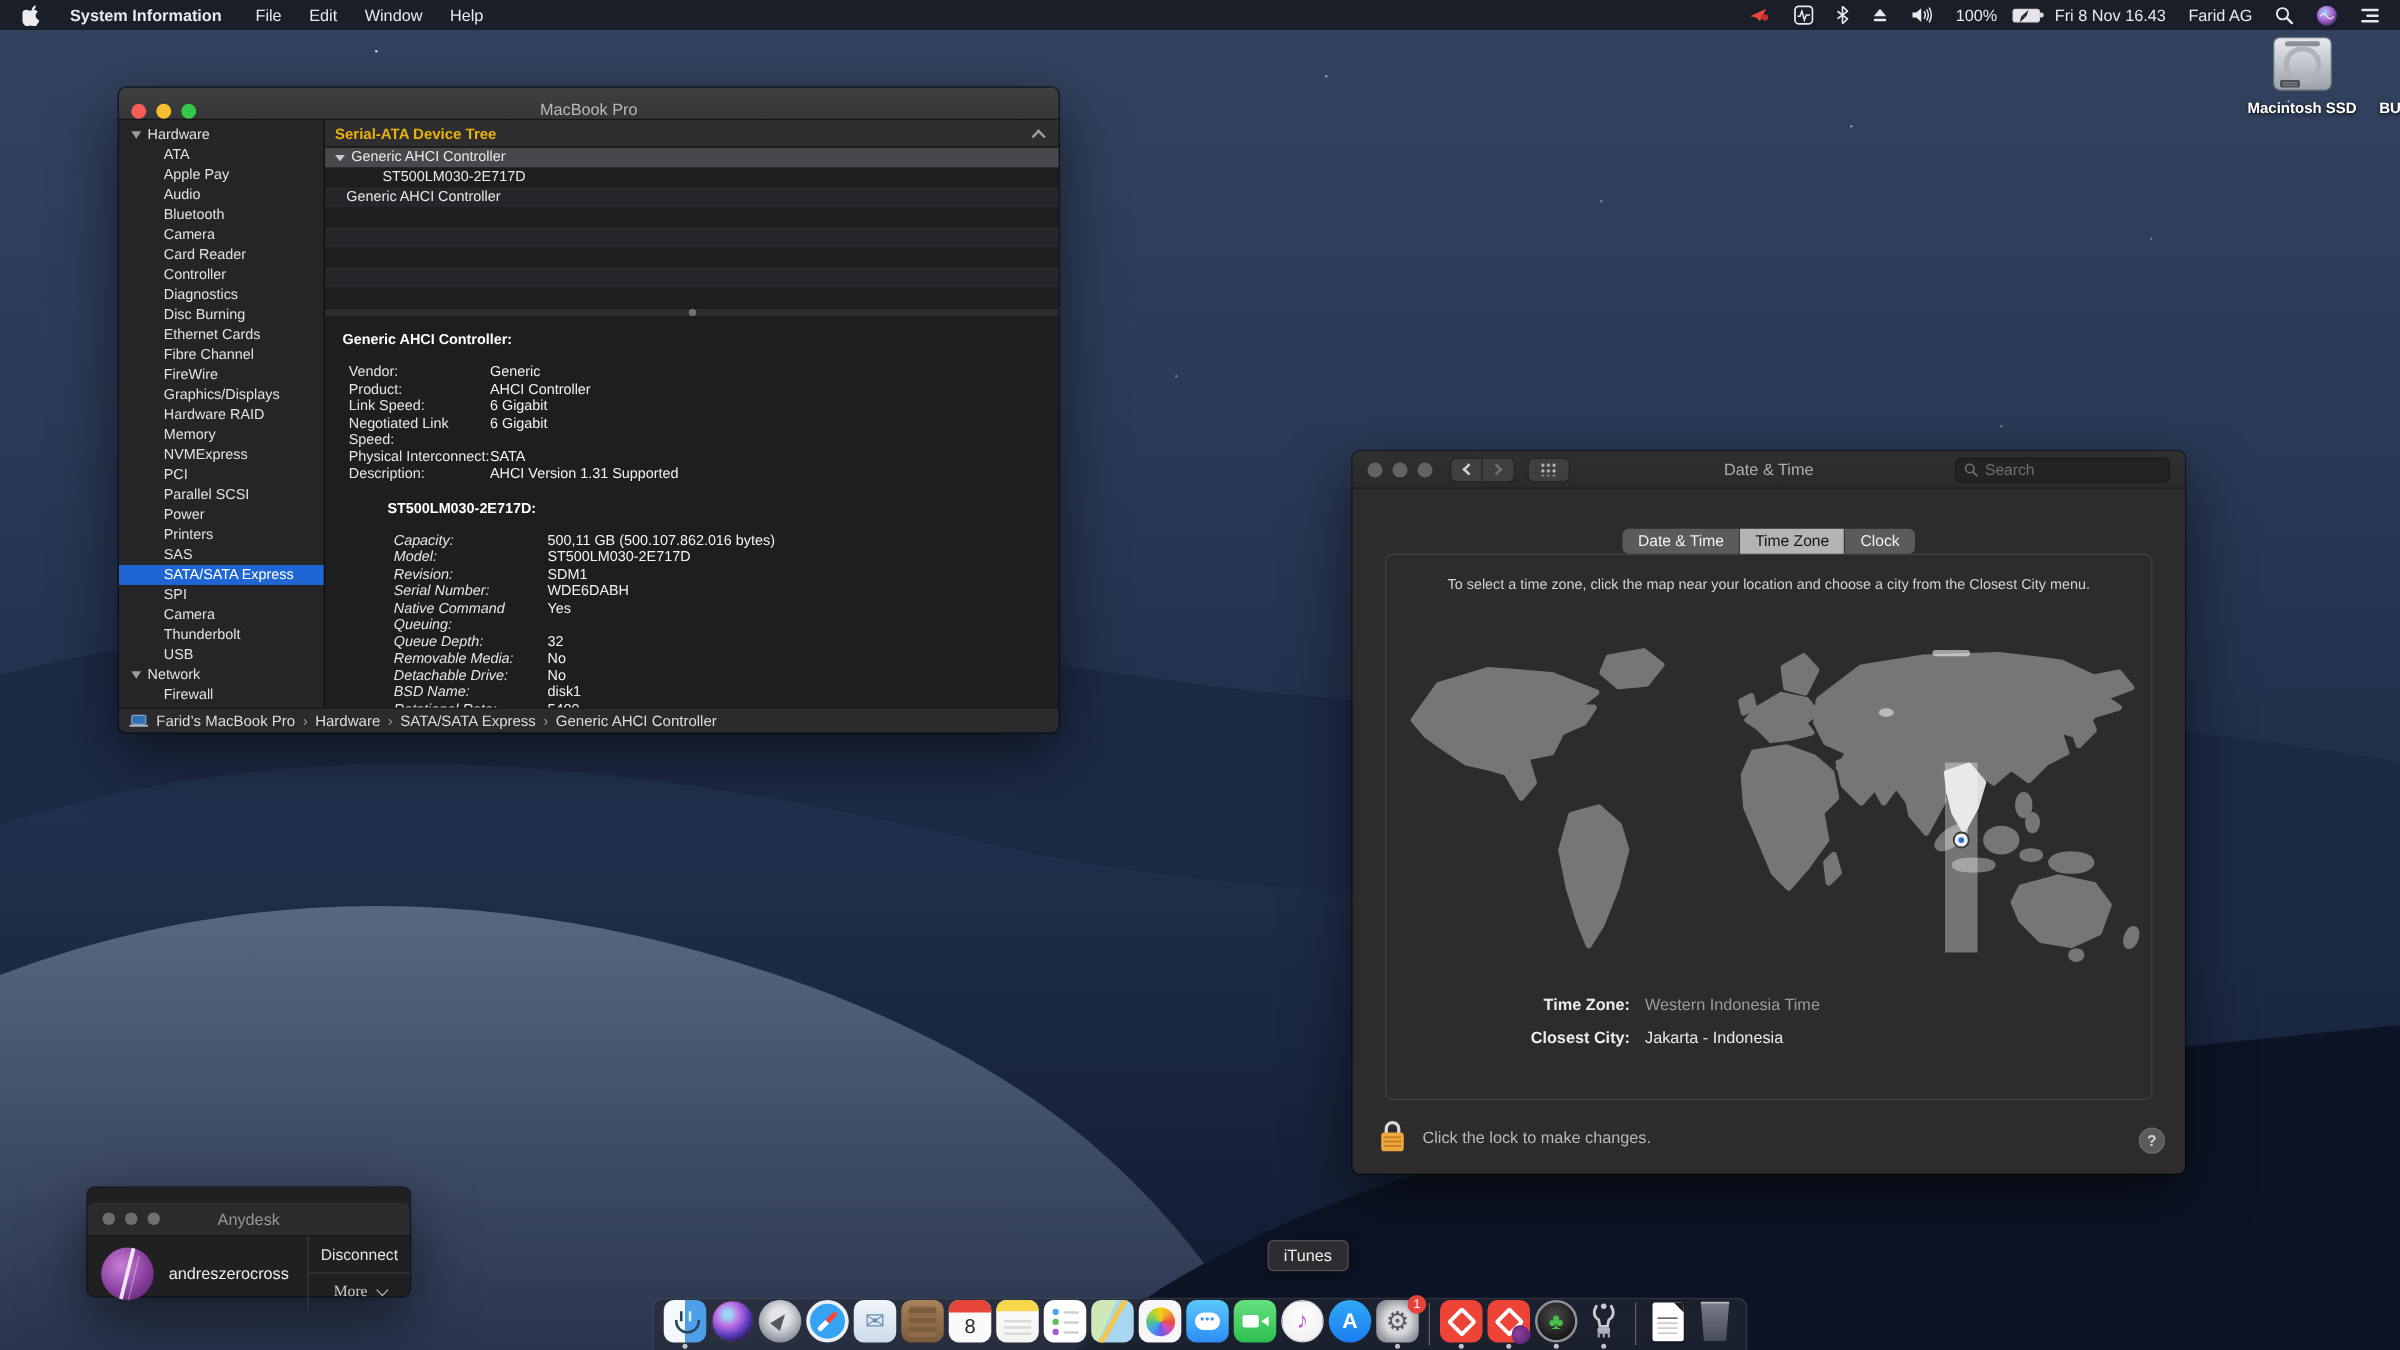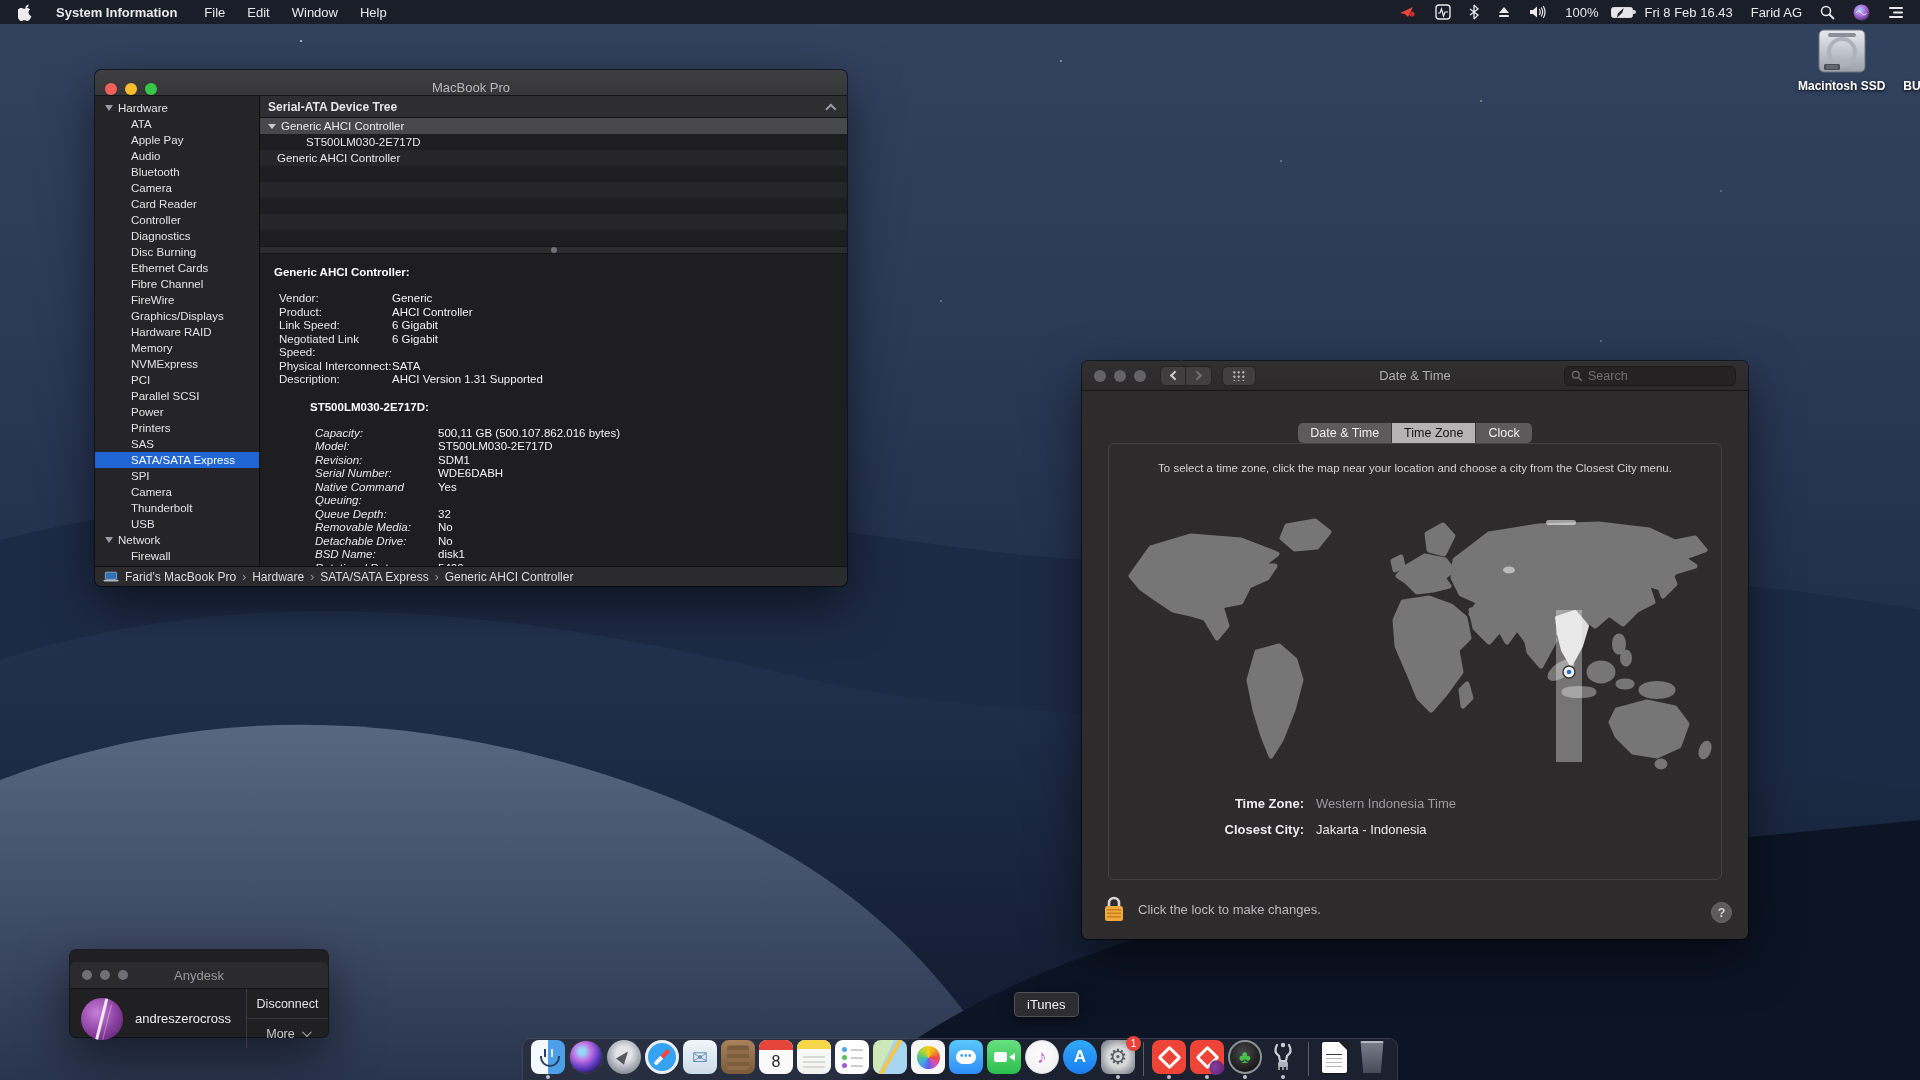--- a/index.html
+++ b/index.html
@@ -39,21 +39,21 @@
   .si-title { height:26px; background:linear-gradient(180deg,#3f3f42,#363639); border-bottom:1px solid #151515; display:flex; align-items:flex-end; position:relative; border-radius:6px 6px 0 0; }
   .si-lights { display:flex; gap:8px; padding-left:10px; }
   .si-title-text { position:absolute; left:0; right:0; text-align:center; color:#b9b9bd; font-size:13px; }
   .si-body { flex:1; display:flex; min-height:0; }
   .si-side { width:165px; background:#252528; border-right:1px solid #0e0e0e; padding-top:4px; font-size:11.5px; overflow:hidden; }
   .si-group { display:flex; align-items:center; color:#e2e2e4; height:16px; padding-left:10px; }
   .si-group .tri { width:0; height:0; border-left:4.5px solid transparent; border-right:4.5px solid transparent; border-top:6px solid #9a9aa0; margin-right:5px; }
   .si-item { height:16px; line-height:16px; padding-left:36px; color:#e2e2e4; white-space:nowrap; }
   .si-item.sel { background:#2065d4; color:#fff; }
   .si-main { flex:1; display:flex; flex-direction:column; min-width:0; }
-  .tree-head { height:22px; background:#2e2e31; border-bottom:1px solid #131316; color:#e5e5e5; font-weight:bold; font-size:12px; display:flex; align-items:center; padding:0 8px; position:relative; }
+  .tree-head { height:22px; background:#2e2e31; border-bottom:1px solid #131316; color:#eab308; font-weight:bold; font-size:12px; display:flex; align-items:center; padding:0 8px; position:relative; }
   .tree-head .chev { position:absolute; right:10px; width:8px; height:8px; border-left:2px solid #9a9aa0; border-top:2px solid #9a9aa0; transform:rotate(45deg) translateY(3px); }
   .t-row { height:16px; line-height:16px; font-size:11.5px; color:#e8e8ea; display:flex; align-items:center; white-space:nowrap; }
   .t-row.alt { background:#26262a; } .t-row.base { background:#1e1e21; }
   .t-row.sel { background:#48484c; }
   .t-row .tri { width:0; height:0; border-left:4px solid transparent; border-right:4px solid transparent; border-top:5.5px solid #c9c9cd; margin:0 5px 0 8px; }
   .t-row.lvl1 { padding-left:46px; }
   .t-row.lvl0b { padding-left:17px; }
   .splitter { height:8px; background:#2c2c2f; border-top:1px solid #151518; border-bottom:1px solid #151518; display:flex; align-items:center; justify-content:center; }
   .splitter .grip { width:6px; height:6px; border-radius:50%; background:#6f6f74; }
   .si-detail { flex:1; background:#1e1e21; padding:12px 0 0 14px; font-size:11.5px; overflow:hidden; position:relative; }
@@ -102,21 +102,21 @@
   .ad-dots { display:flex; gap:8px; }
   .ad-dots i { width:10px; height:10px; border-radius:50%; background:#6f6f73; }
   .ad-title-text { position:absolute; left:0; right:0; text-align:center; color:#98989c; font-size:13px; }
   .ad-body { display:flex; height:59px; }
   .ad-user { flex:1; display:flex; align-items:center; gap:12px; padding-left:11px; }
   .ad-avatar { width:42px; height:42px; border-radius:50%; background:radial-gradient(circle at 38% 35%, #c77fd8, #8a3f9e 55%, #59256b 90%); position:relative; overflow:hidden; }
   .ad-avatar:after { content:""; position:absolute; left:19px; top:-4px; width:3px; height:52px; background:rgba(255,255,255,.85); transform:rotate(14deg); box-shadow:6px 8px 0 -1px rgba(255,255,255,.35); }
   .ad-name { font-size:13px; color:#ececee; }
   .ad-actions { width:82px; border-left:1px solid #3a3a3e; display:flex; flex-direction:column; }
   .ad-btn { flex:1; display:flex; align-items:center; justify-content:center; font-size:12.5px; color:#e2e2e4; }
-  .ad-btn.more { border-top:1px solid #3a3a3e; gap:7px; color:#c9c9cc; }
+  .ad-btn.more { border-top:1px solid #3a3a3e; gap:7px; color:#c9c9cc;font-family:Liberation Serif, serif; }
   .chev-dn { width:7px; height:7px; border-right:1.5px solid #b9b9bc; border-bottom:1.5px solid #b9b9bc; transform:rotate(45deg) translateY(-2px); }
 
   
   .tooltip { position:absolute; left:1014px; top:992px; padding:4px 12px; background:#2d2d31; border:1px solid rgba(255,255,255,.18); border-radius:5px; color:#f0f0f2; font-size:13px; box-shadow:0 4px 14px rgba(0,0,0,.5); }
 
   
   .dock { position:absolute; left:50%; transform:translateX(-50%); bottom:0; height:42px; background:rgba(38,42,54,.6); border:1px solid rgba(255,255,255,.12); border-bottom:none; border-radius:9px 9px 0 0; display:flex; align-items:flex-end; padding:2px 6px 3px; backdrop-filter:blur(4px); }
   .dcell { width:38px; height:37px; position:relative; display:flex; justify-content:center; align-items:flex-start; }
   .run-dot { position:absolute; bottom:-2px; left:50%; transform:translateX(-50%); width:4px; height:4px; border-radius:50%; background:#bfc4cb; }
   .ddiv { width:1px; height:34px; background:rgba(255,255,255,.28); margin:0 6px; align-self:center; }
@@ -244,21 +244,21 @@
           <path d="M1,5 L4,5 L8,1.5 L8,12.5 L4,9 L1,9 Z" fill="#e9e9ec"></path>
           <path d="M10.5,4.5 Q12,7 10.5,9.5 M12.5,3 Q14.8,7 12.5,11 M14.5,1.5 Q17.6,7 14.5,12.5" fill="none" stroke="#e9e9ec" stroke-width="1.2" stroke-linecap="round"></path>
         </svg>
     </span>
     <span class="mb-text">100%</span>
     <span class="batt">
       <span class="batt-body">
           <span class="batt-bolt"></span>
         </span>
     </span>
-    <span class="mb-text">Fri 8 Feb 16.43</span>
+    <span class="mb-text">Fri 8 Nov 16.43</span>
     <span class="mb-text">Farid AG</span>
     <span class="mb-ic">
       <svg width="15" height="15" viewBox="0 0 15 15">
           <circle cx="6" cy="6" r="4.5" fill="none" stroke="#e9e9ec" stroke-width="1.5"></circle>
           <line x1="9.5" y1="9.5" x2="13.5" y2="13.5" stroke="#e9e9ec" stroke-width="1.8" stroke-linecap="round"></line>
         </svg>
     </span>
     <span class="mb-ic">
       <svg width="17" height="17" viewBox="0 0 17 17">
           <defs>

